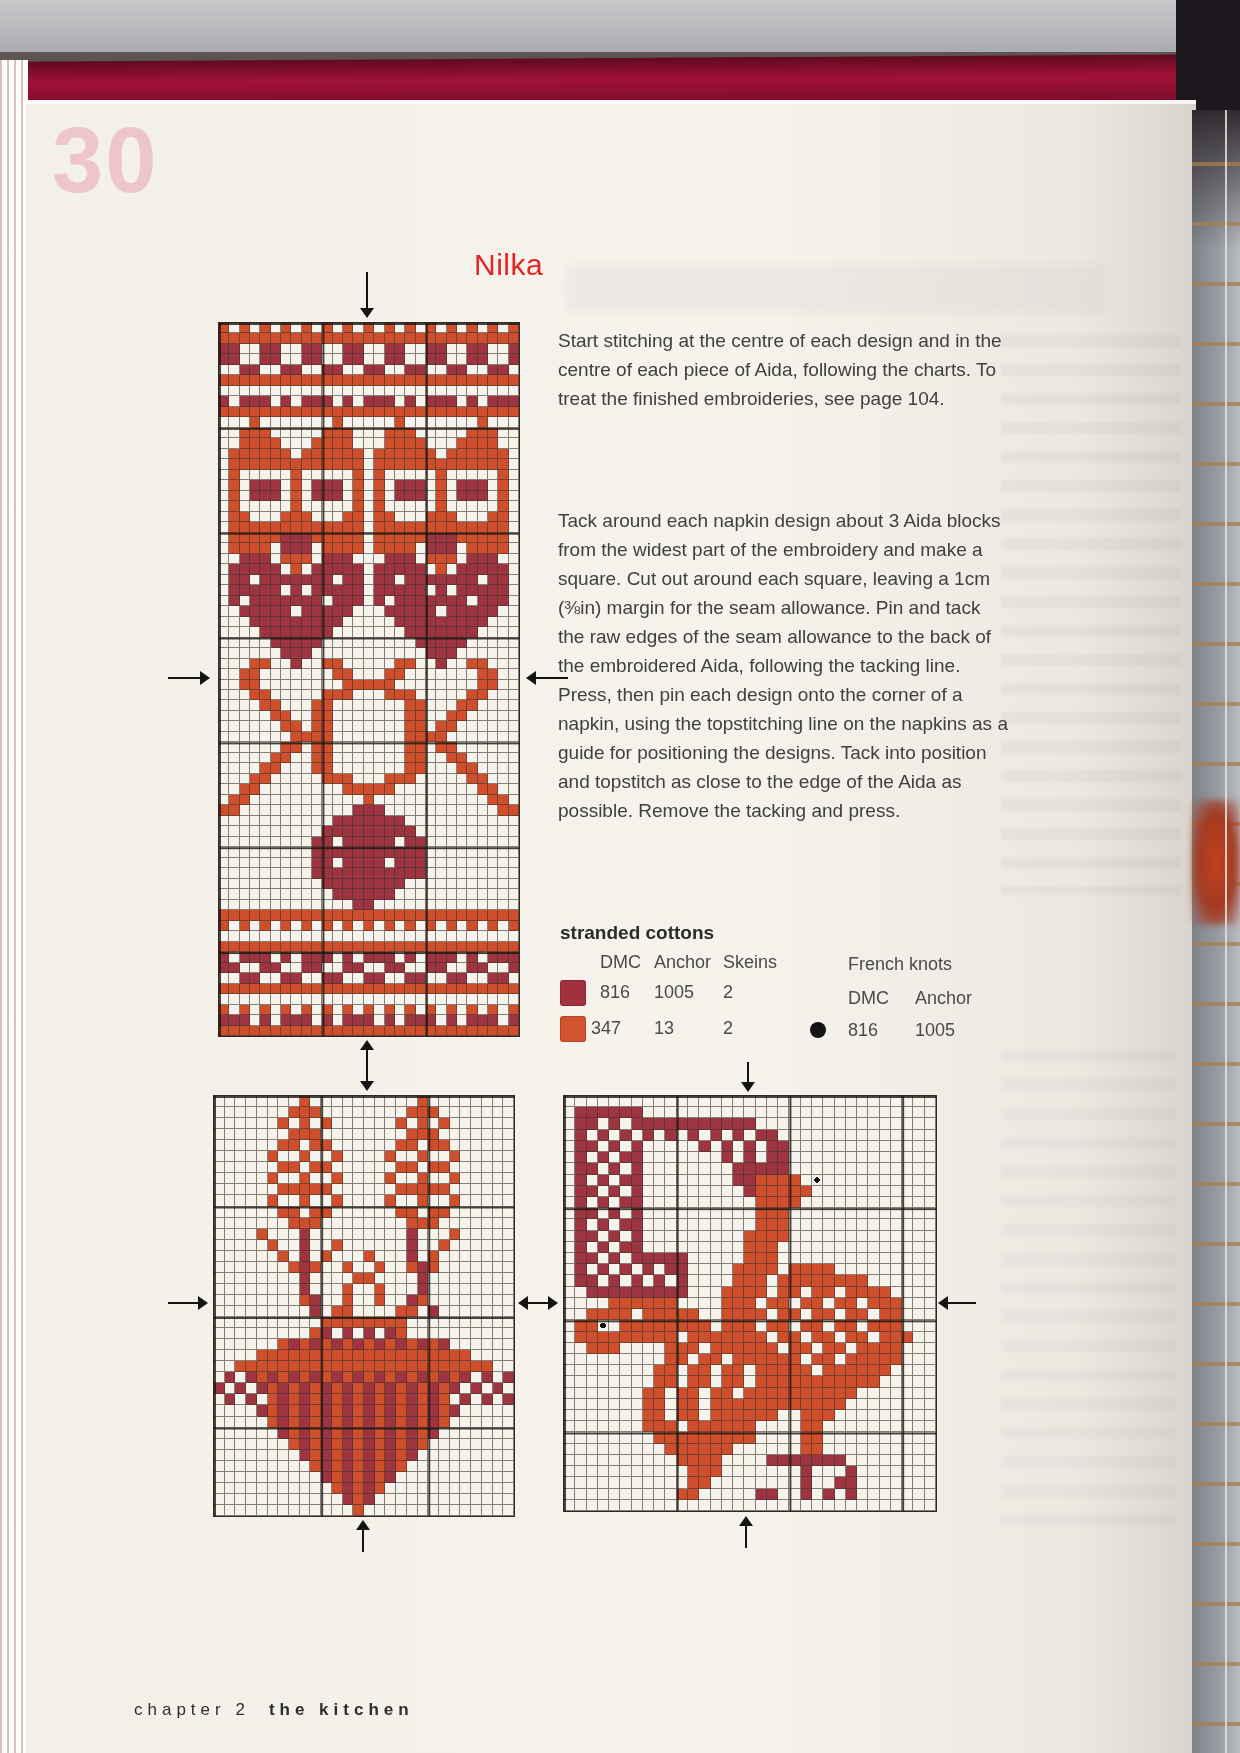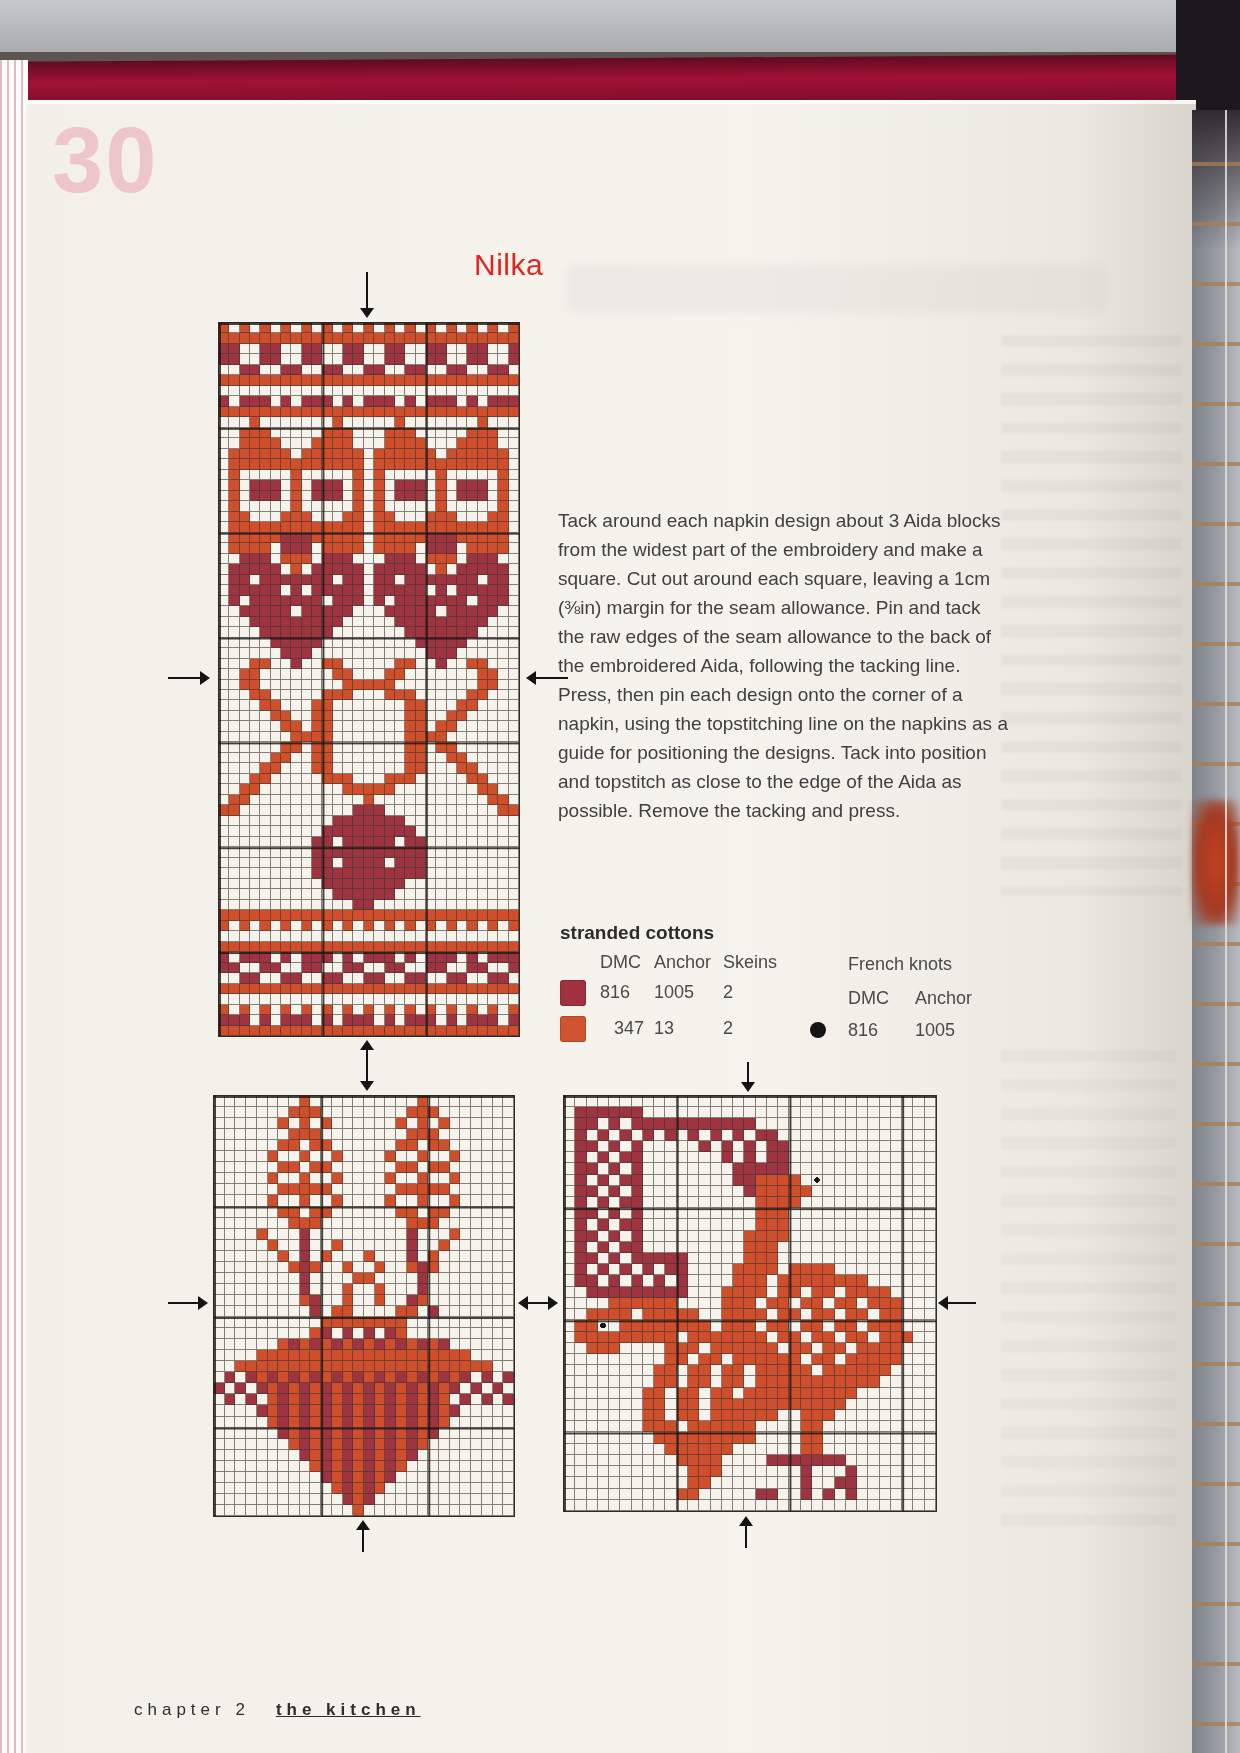--- a/index.html
+++ b/index.html
@@ -72,21 +72,21 @@
   .arr-right::after{content:"";position:absolute;right:0;top:0;border:7px solid transparent;border-left:10px solid #141414;border-right:none;}
   .arr-left::before{left:8px;right:0;}
   .arr-left::after{content:"";position:absolute;left:0;top:0;border:7px solid transparent;border-right:10px solid #141414;border-left:none;}
   .arr-lr::before{left:8px;right:8px;}
   .arr-lr::after{content:"";position:absolute;left:0;top:0;border:7px solid transparent;border-right:10px solid #141414;border-left:none;}
   .arr-lr i{position:absolute;right:0;top:0;border:7px solid transparent;border-left:10px solid #141414;border-right:none;width:0;height:0;}
 
   
   .footer{position:absolute;left:108px;top:1600px;font-size:17px;color:#2e2e2e;}
   .footer .chap{letter-spacing:5px;font-weight:400;}
-  .footer .sect{letter-spacing:5px;font-weight:bold;margin-left:26px;text-decoration:underline;}
+  .footer .sect{letter-spacing:5px;font-weight:bold;margin-left:19px;}
 
   
   .ghost{position:absolute;pointer-events:none;}
   .ghost-title{left:540px;top:165px;width:540px;height:48px;border-radius:8px;
                background:rgba(125,122,128,.07);filter:blur(5px);}
   .ghost-lines{left:975px;top:235px;width:180px;height:560px;
                background:repeating-linear-gradient(180deg,rgba(90,90,96,.055) 0 12px,transparent 12px 29px);filter:blur(1px);}
   .ghost-lines2{left:975px;top:950px;width:175px;height:480px;
                background:repeating-linear-gradient(180deg,rgba(90,90,96,.04) 0 12px,transparent 12px 29px);filter:blur(1px);}
 </style>
@@ -106,38 +106,39 @@
   <div class="page">
 
     <div class="ghost ghost-title"></div>
     <div class="ghost ghost-lines"></div>
     <div class="ghost ghost-lines2"></div>
 
     <div class="page-number">30</div>
     <div class="title">Nilka</div>
 
     <div class="text-col" style="top:226px;">
+      <p class="sec-body">Start stitching at the centre of each design and in the centre of each piece of Aida, following the charts. To treat the finished embroideries, see page 104.</p>
     </div>
     <div class="text-col" style="top:406px;">
       <p class="sec-body">Tack around each napkin design about 3 Aida blocks from the widest part of the embroidery and make a square. Cut out around each square, leaving a 1cm (⅜in) margin for the seam allowance. Pin and tack the raw edges of the seam allowance to the back of the embroidered Aida, following the tacking line. Press, then pin each design onto the corner of a napkin, using the topstitching line on the napkins as a guide for positioning the designs. Tack into position and topstitch as close to the edge of the Aida as possible. Remove the tacking and press.</p>
     </div>
 
     <div class="key">
       <div class="k-title">stranded cottons</div>
       <div class="lbl" style="left:64px;top:30px;">DMC</div>
       <div class="lbl" style="left:118px;top:30px;">Anchor</div>
       <div class="lbl" style="left:187px;top:30px;">Skeins</div>
 
       <div class="swatch" style="left: 24px; top: 58px; background: rgb(162, 49, 64);"></div>
       <div class="lbl" style="left:64px;top:60px;">816</div>
       <div class="lbl" style="left:118px;top:60px;">1005</div>
       <div class="lbl" style="left:187px;top:60px;">2</div>
 
       <div class="swatch" style="left: 24px; top: 94px; background: rgb(208, 84, 46);"></div>
-      <div class="lbl" style="left:78px;top:96px;text-align:right;">347</div>
+      <div class="lbl" style="left:55px;top:96px;text-align:right;">347</div>
       <div class="lbl" style="left:118px;top:96px;">13</div>
       <div class="lbl" style="left:187px;top:96px;">2</div>
 
       <div class="lbl" style="left:312px;top:32px;">French knots</div>
       <div class="lbl" style="left:312px;top:66px;">DMC</div>
       <div class="lbl" style="left:379px;top:66px;">Anchor</div>
       <div class="knot-dot" style="left:274px;top:100px;"></div>
       <div class="lbl" style="left:312px;top:98px;">816</div>
       <div class="lbl" style="left:379px;top:98px;">1005</div>
     </div>

